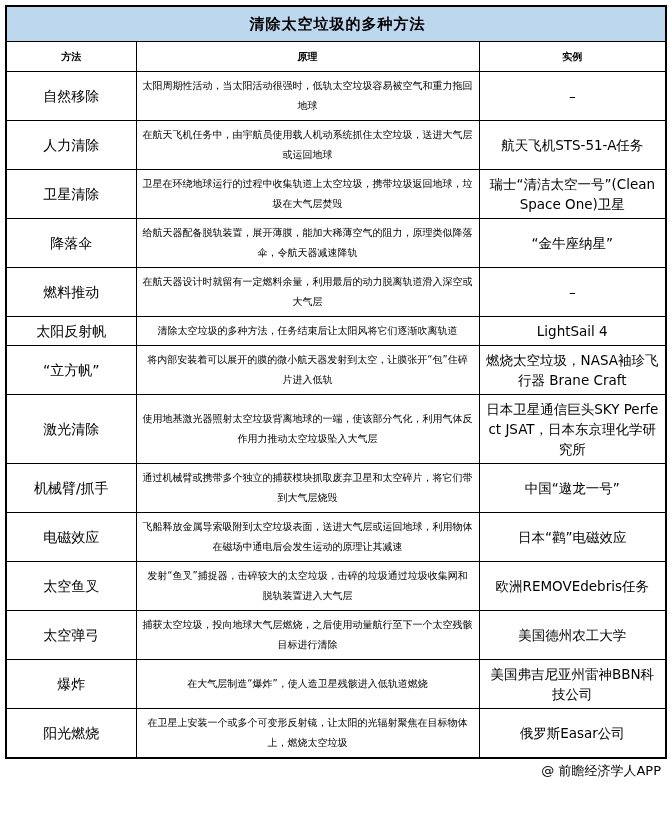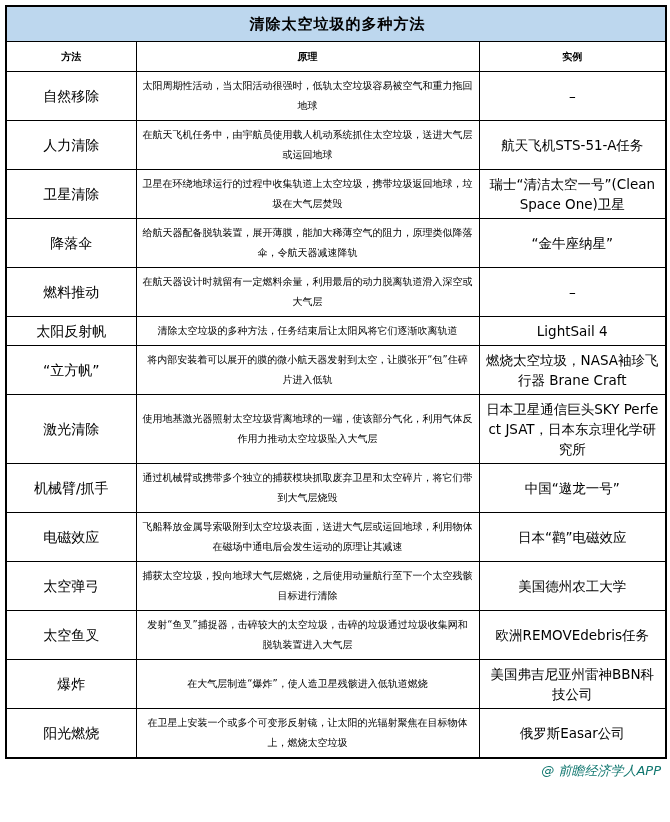--- a/index.html
+++ b/index.html
@@ -47,25 +47,24 @@
     background: #ffffff;
     font-weight: bold;
     height: 21px;
   }
   td.method-cell  { font-size: 14px; }
   td.example-cell { font-size: 13.5px; }
   .footer {
     width: 660px;
     text-align: right;
     font-size: 13px;
-    color: #0f766e;
+    color: #000000;
     padding: 3px 4px 0 0;
     box-sizing: border-box;
     line-height: 18px;
-    font-style: italic;
   }
 </style>
 </head>
 <body>
 
 <div class="page">
   <table class="methods">
     <colgroup>
       <col class="col-method">
       <col class="col-principle">
@@ -126,28 +125,28 @@
         <td class="method-cell">机械臂/抓手</td>
         <td class="principle-cell">通过机械臂或携带多个独立的捕获模块抓取废弃卫星和太空碎片，将它们带到大气层烧毁</td>
         <td class="example-cell">中国“遨龙一号”</td>
       </tr>
       <tr>
         <td class="method-cell">电磁效应</td>
         <td class="principle-cell">飞船释放金属导索吸附到太空垃圾表面，送进大气层或运回地球，利用物体在磁场中通电后会发生运动的原理让其减速</td>
         <td class="example-cell">日本“鹳”电磁效应</td>
       </tr>
       <tr>
+        <td class="method-cell">太空鱼叉</td>
+        <td class="principle-cell">发射“鱼叉”捕捉器，击碎较大的太空垃圾，击碎的垃圾通过垃圾收集网和脱轨装置进入大气层</td>
+        <td class="example-cell">欧洲REMOVEdebris任务</td>
+      </tr>
+      <tr>
         <td class="method-cell">太空弹弓</td>
         <td class="principle-cell">捕获太空垃圾，投向地球大气层燃烧，之后使用动量航行至下一个太空残骸目标进行清除</td>
         <td class="example-cell">美国德州农工大学</td>
-      </tr>
-      <tr>
-        <td class="method-cell">太空鱼叉</td>
-        <td class="principle-cell">发射“鱼叉”捕捉器，击碎较大的太空垃圾，击碎的垃圾通过垃圾收集网和脱轨装置进入大气层</td>
-        <td class="example-cell">欧洲REMOVEdebris任务</td>
       </tr>
       <tr>
         <td class="method-cell">爆炸</td>
         <td class="principle-cell">在大气层制造“爆炸”，使人造卫星残骸进入低轨道燃烧</td>
         <td class="example-cell">美国弗吉尼亚州雷神BBN科技公司</td>
       </tr>
       <tr>
         <td class="method-cell">阳光燃烧</td>
         <td class="principle-cell">在卫星上安装一个或多个可变形反射镜，让太阳的光辐射聚焦在目标物体上，燃烧太空垃圾</td>
         <td class="example-cell">俄罗斯Easar公司</td>

